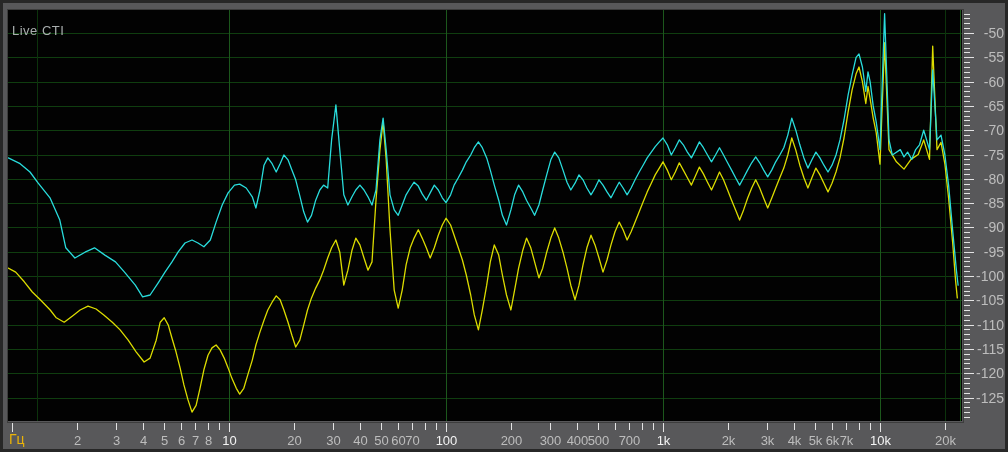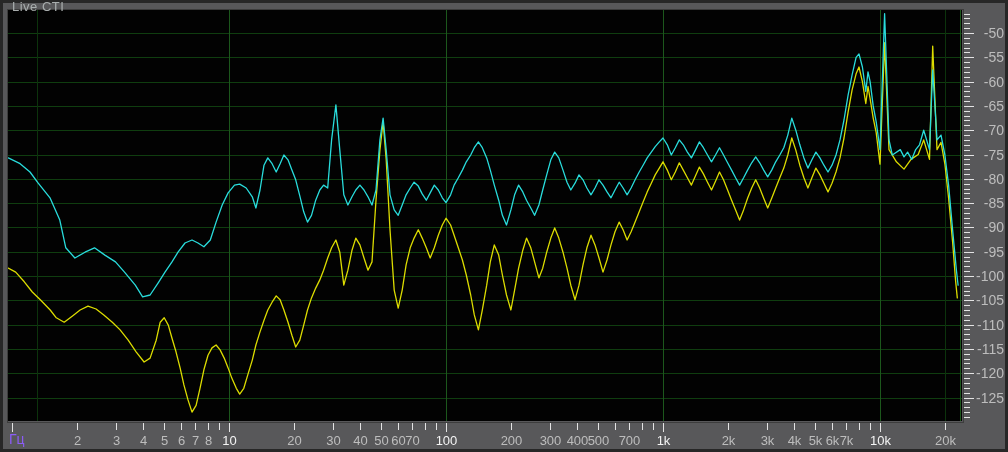--- a/index.html
+++ b/index.html
@@ -4,22 +4,22 @@
 <style>
   html,body{margin:0;padding:0;background:#222;}
   .panel{
     position:relative;width:1008px;height:452px;
     font-family:"Liberation Sans",sans-serif;
     user-select:none;
   }
   .panel svg{position:absolute;left:0;top:0;display:block;}
   svg text{font-family:"Liberation Sans",sans-serif;}
   .overlay-label{position:absolute;line-height:1;}
-  .chart-title{left:12px;top:0;font-size:13px;color:#a9aeae;letter-spacing:0.5px;}
-  .unit-hz{left:9px;top:432px;font-size:14px;color:#8b5cf6;}
+  .chart-title{left:12px;top:24px;font-size:13px;color:#a9aeae;letter-spacing:0.5px;}
+  .unit-hz{left:9px;top:432px;font-size:14px;color:#eab308;}
   .unit-db{left:1020px;top:6px;width:32px;text-align:right;font-size:14px;color:#d6d6d6;}
 </style>
 </head>
 <body>
 
 <div class="panel">
   <svg id="chart-svg" width="1008" height="452">
       <rect x="0" y="0" width="1008" height="452" fill="#58585a"></rect>
       <rect x="1.5" y="1.5" width="1005" height="449" fill="none" stroke="#272727" stroke-width="3"></rect>
       <rect x="7" y="9" width="956" height="413" fill="none" stroke="#3d3d3d" stroke-width="1" shape-rendering="crispEdges"></rect>

